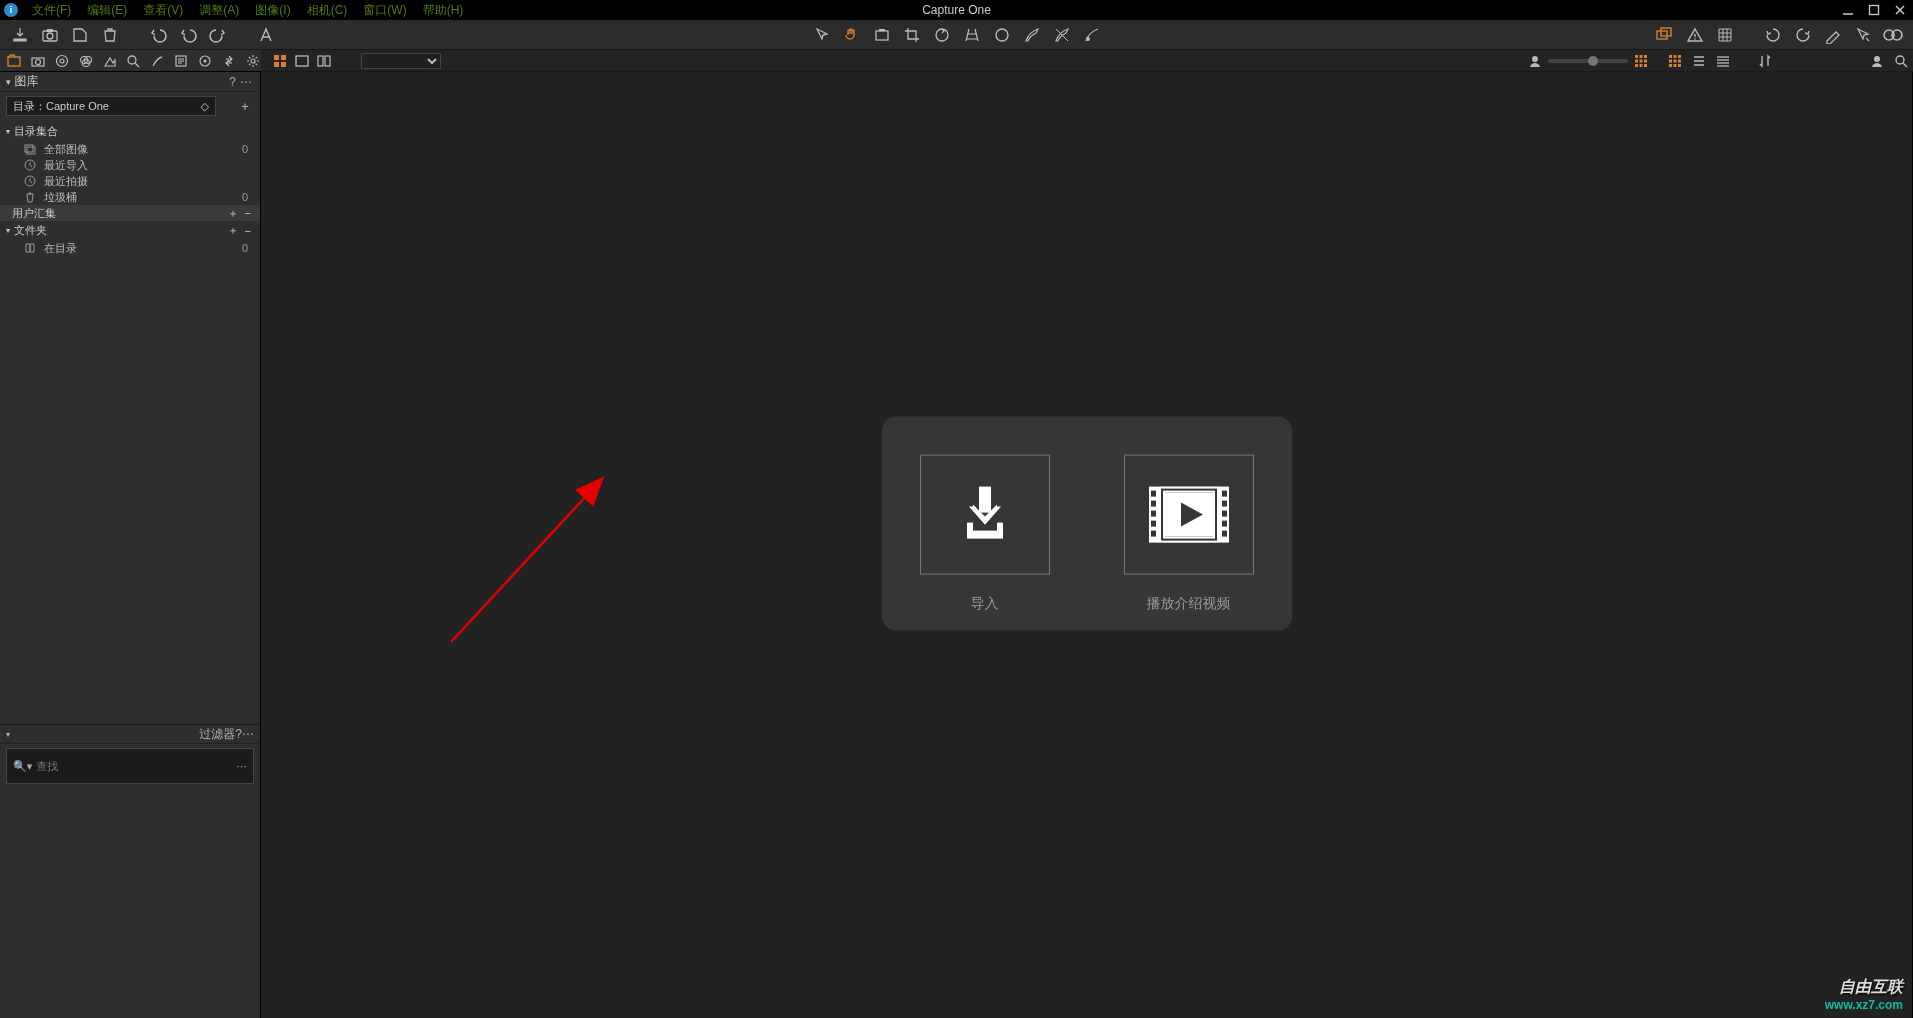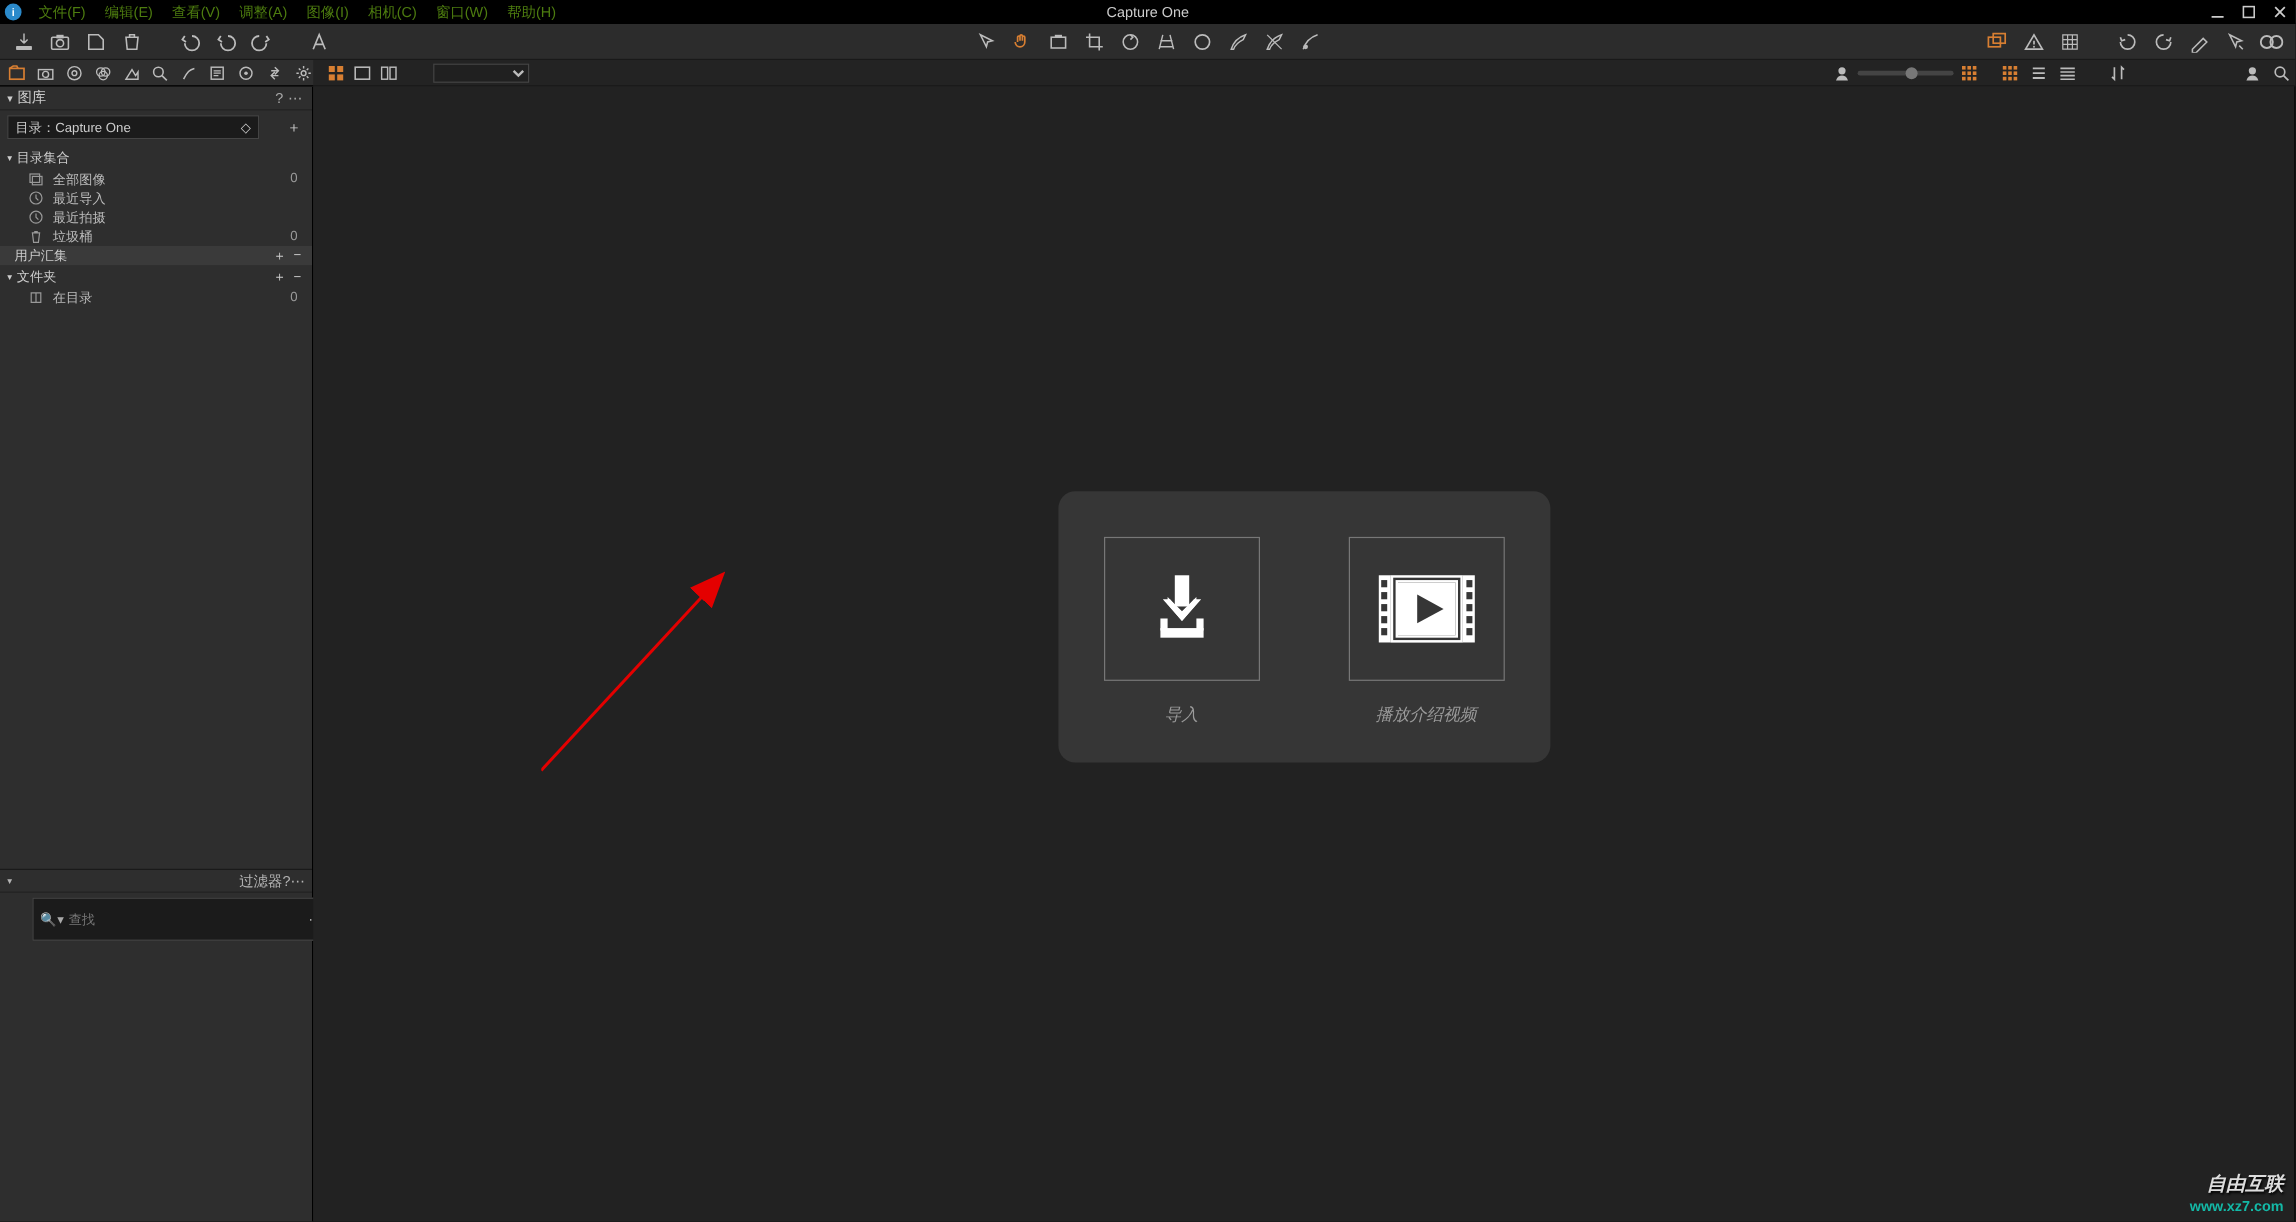--- a/index.html
+++ b/index.html
@@ -249,37 +249,35 @@
     width: 100%;
     background: #1b1b1b;
     border: 1px solid #444;
     color: #aaa;
     height: 36px;
     display: flex;
     align-items: center;
     padding: 0 6px;
     font-size: 11px;
     justify-content: space-between;
-    margin-left: 21px;
   }
   .search-input .mag { color:#aaa; margin-right:4px;}
 
   
   .welcome {
     position: absolute;
     left: 50%; top: 50%;
     transform: translate(-50%, -60%);
     width: 410px;
     background: #363636;
     border-radius: 14px;
-    padding: 38px 36px 30px 36px;
+    padding: 38px 36px 18px 36px;
     display: flex;
     gap: 74px;
     justify-content: center;
-    font-style: italic;
   }
   .welcome .item { display:flex; flex-direction:column; align-items:center; cursor:default; }
   .welcome .tile {
     width: 130px; height: 120px;
     border: 1px solid #777;
     display:flex; align-items:center; justify-content:center;
     margin-bottom: 20px;
   }
   .welcome .caption { color: #9a9a9a; font-size: 14px; }
 

